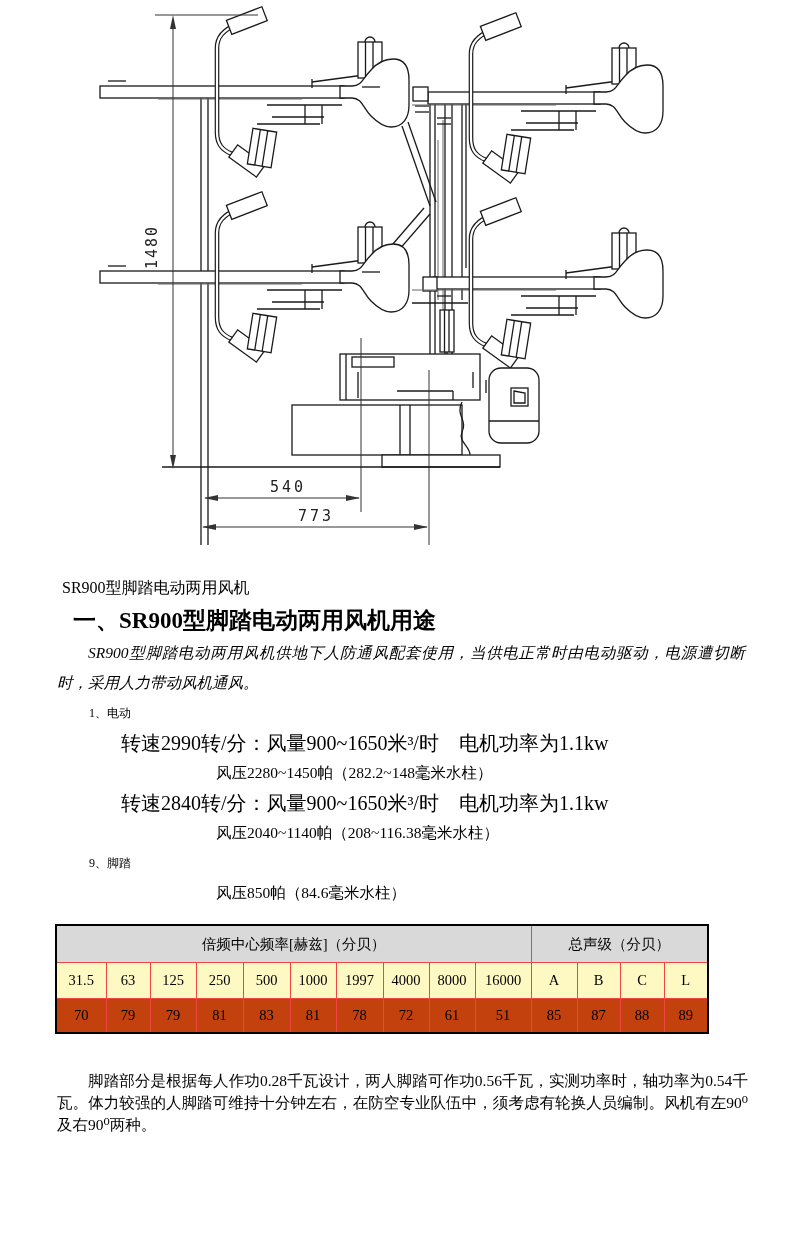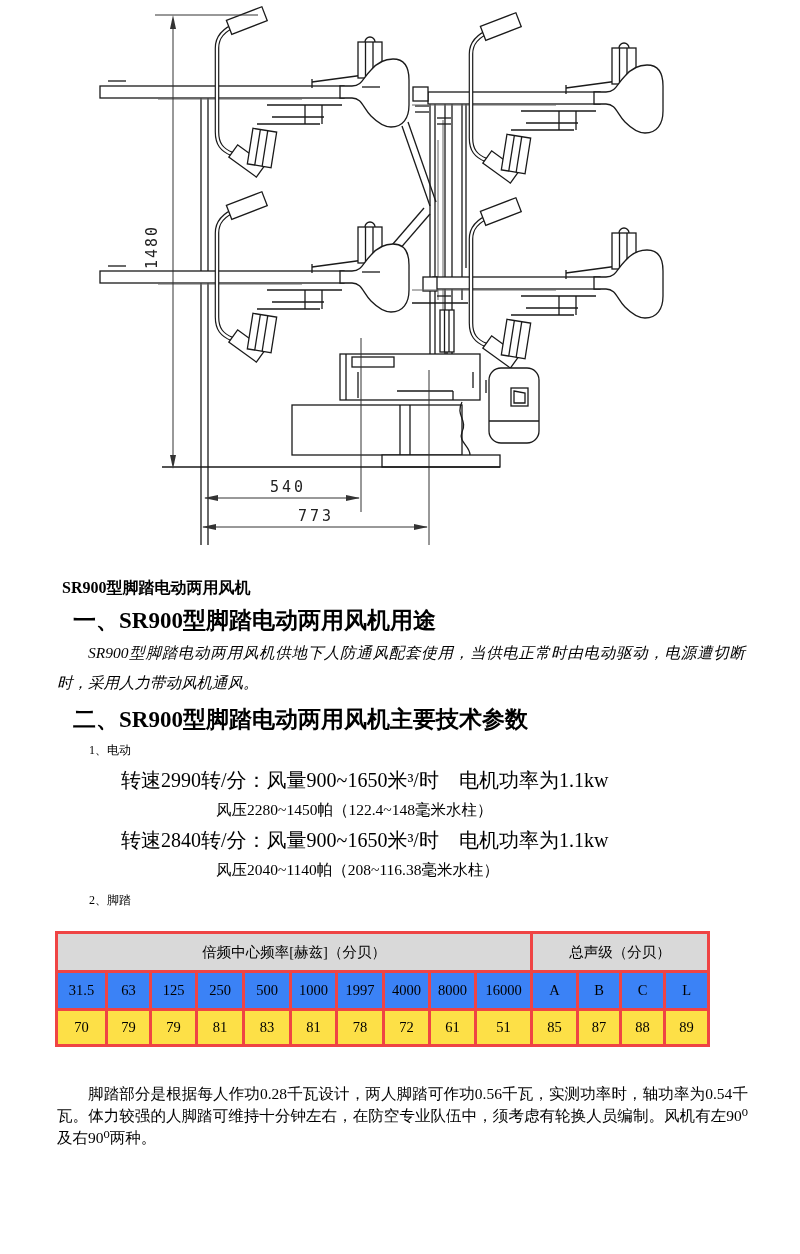--- a/index.html
+++ b/index.html
@@ -1,30 +1,30 @@
 <!DOCTYPE html>
 <html><head>
 <meta charset="utf-8">
 <style>
   html,body{margin:0;padding:0;background:#fff;}
   body{width:800px;font-family:"Liberation Serif","DejaVu Serif",serif;color:#000;}
   .page{width:800px;position:relative;}
   svg text{font-family:"DejaVu Sans Mono",monospace;fill:#222;}
-  .doc-title{font-size:16px;font-weight:bold;margin:14px 0 4px 62px;}
+  .doc-title{font-size:16px;font-weight:normal;margin:14px 0 4px 62px;}
   .sec-head{font-size:23px;font-weight:bold;margin:6px 55px 0 73px;}
   .body-p{font-size:15.5px;line-height:30px;margin:2px 55px 0 57px;text-align:justify;text-indent:2em;font-style:italic;}
   .item-label{font-size:12px;line-height:30px;margin:0 55px 0 89px;}
   .spec-main{font-size:20px;line-height:30px;margin:0 55px 0 121px;}
   .spec-sub{font-size:15.5px;line-height:30px;margin:0 55px 0 216px;}
   table.noise{border-collapse:collapse;margin:16px 0 0 55px;width:652px;table-layout:fixed;
     font-size:14.5px;border:2px solid #000;}
-  table.noise td{border:3px solid #ef4444;text-align:center;padding:0;}
+  table.noise td{border:1px solid #ef4444;text-align:center;padding:0;}
   tr.hdr td{background:#d9d9d9;height:36px;}
-  tr.freq td{background:#3b82f6;height:35px;}
-  tr.vals td{background:#fde047;height:33px;}
+  tr.freq td{background:#fef9c3;height:35px;}
+  tr.vals td{background:#c2410c;height:33px;}
   .closing{font-size:15.5px;line-height:22px;margin:36px 52px 0 57px;text-align:justify;text-indent:2em;}
   .ln{stroke:#1a1a1a;stroke-width:1.3;fill:none;}
   .thin{stroke:#666;stroke-width:1;fill:none;}
   .wf{fill:#fff;stroke:#1a1a1a;stroke-width:1.3;}
   .dim{stroke:#333;stroke-width:1;fill:none;}
   .arr{fill:#333;stroke:none;}
 </style>
 </head>
 <body>
 
@@ -157,29 +157,29 @@
       <text font-size="15" letter-spacing="3" text-anchor="middle" x="316" y="521">773</text>
     </g>
   </svg>
 
   
   <div class="doc-title">SR900型脚踏电动两用风机</div>
 
   <div class="sec-head">一、SR900型脚踏电动两用风机用途</div>
   <p class="body-p">SR900型脚踏电动两用风机供地下人防通风配套使用，当供电正常时由电动驱动，电源遭切断时，采用人力带动风机通风。</p>
 
-  <div class="sec-head">二、SR900型脚踏电动两用风机主要技术参数</div>
 
   <div class="item-label">1、电动</div>
   <div class="spec-main">转速2990转/分：风量900~1650米³/时　电机功率为1.1kw</div>
-  <div class="spec-sub">风压2280~1450帕（122.4~148毫米水柱）</div>
+  <div class="spec-sub">风压2280~1450帕（282.2~148毫米水柱）</div>
   <div class="spec-main">转速2840转/分：风量900~1650米³/时　电机功率为1.1kw</div>
   <div class="spec-sub">风压2040~1140帕（208~116.38毫米水柱）</div>
 
-  <div class="item-label">2、脚踏</div>
+  <div class="item-label">9、脚踏</div>
+  <div class="spec-sub">风压850帕（84.6毫米水柱）</div>
 
 
   
   <table class="noise">
     <colgroup>
       <col style="width:50px">
         <col style="width:44px">
         <col style="width:46px">
         <col style="width:47px">
       <col style="width:47px">

